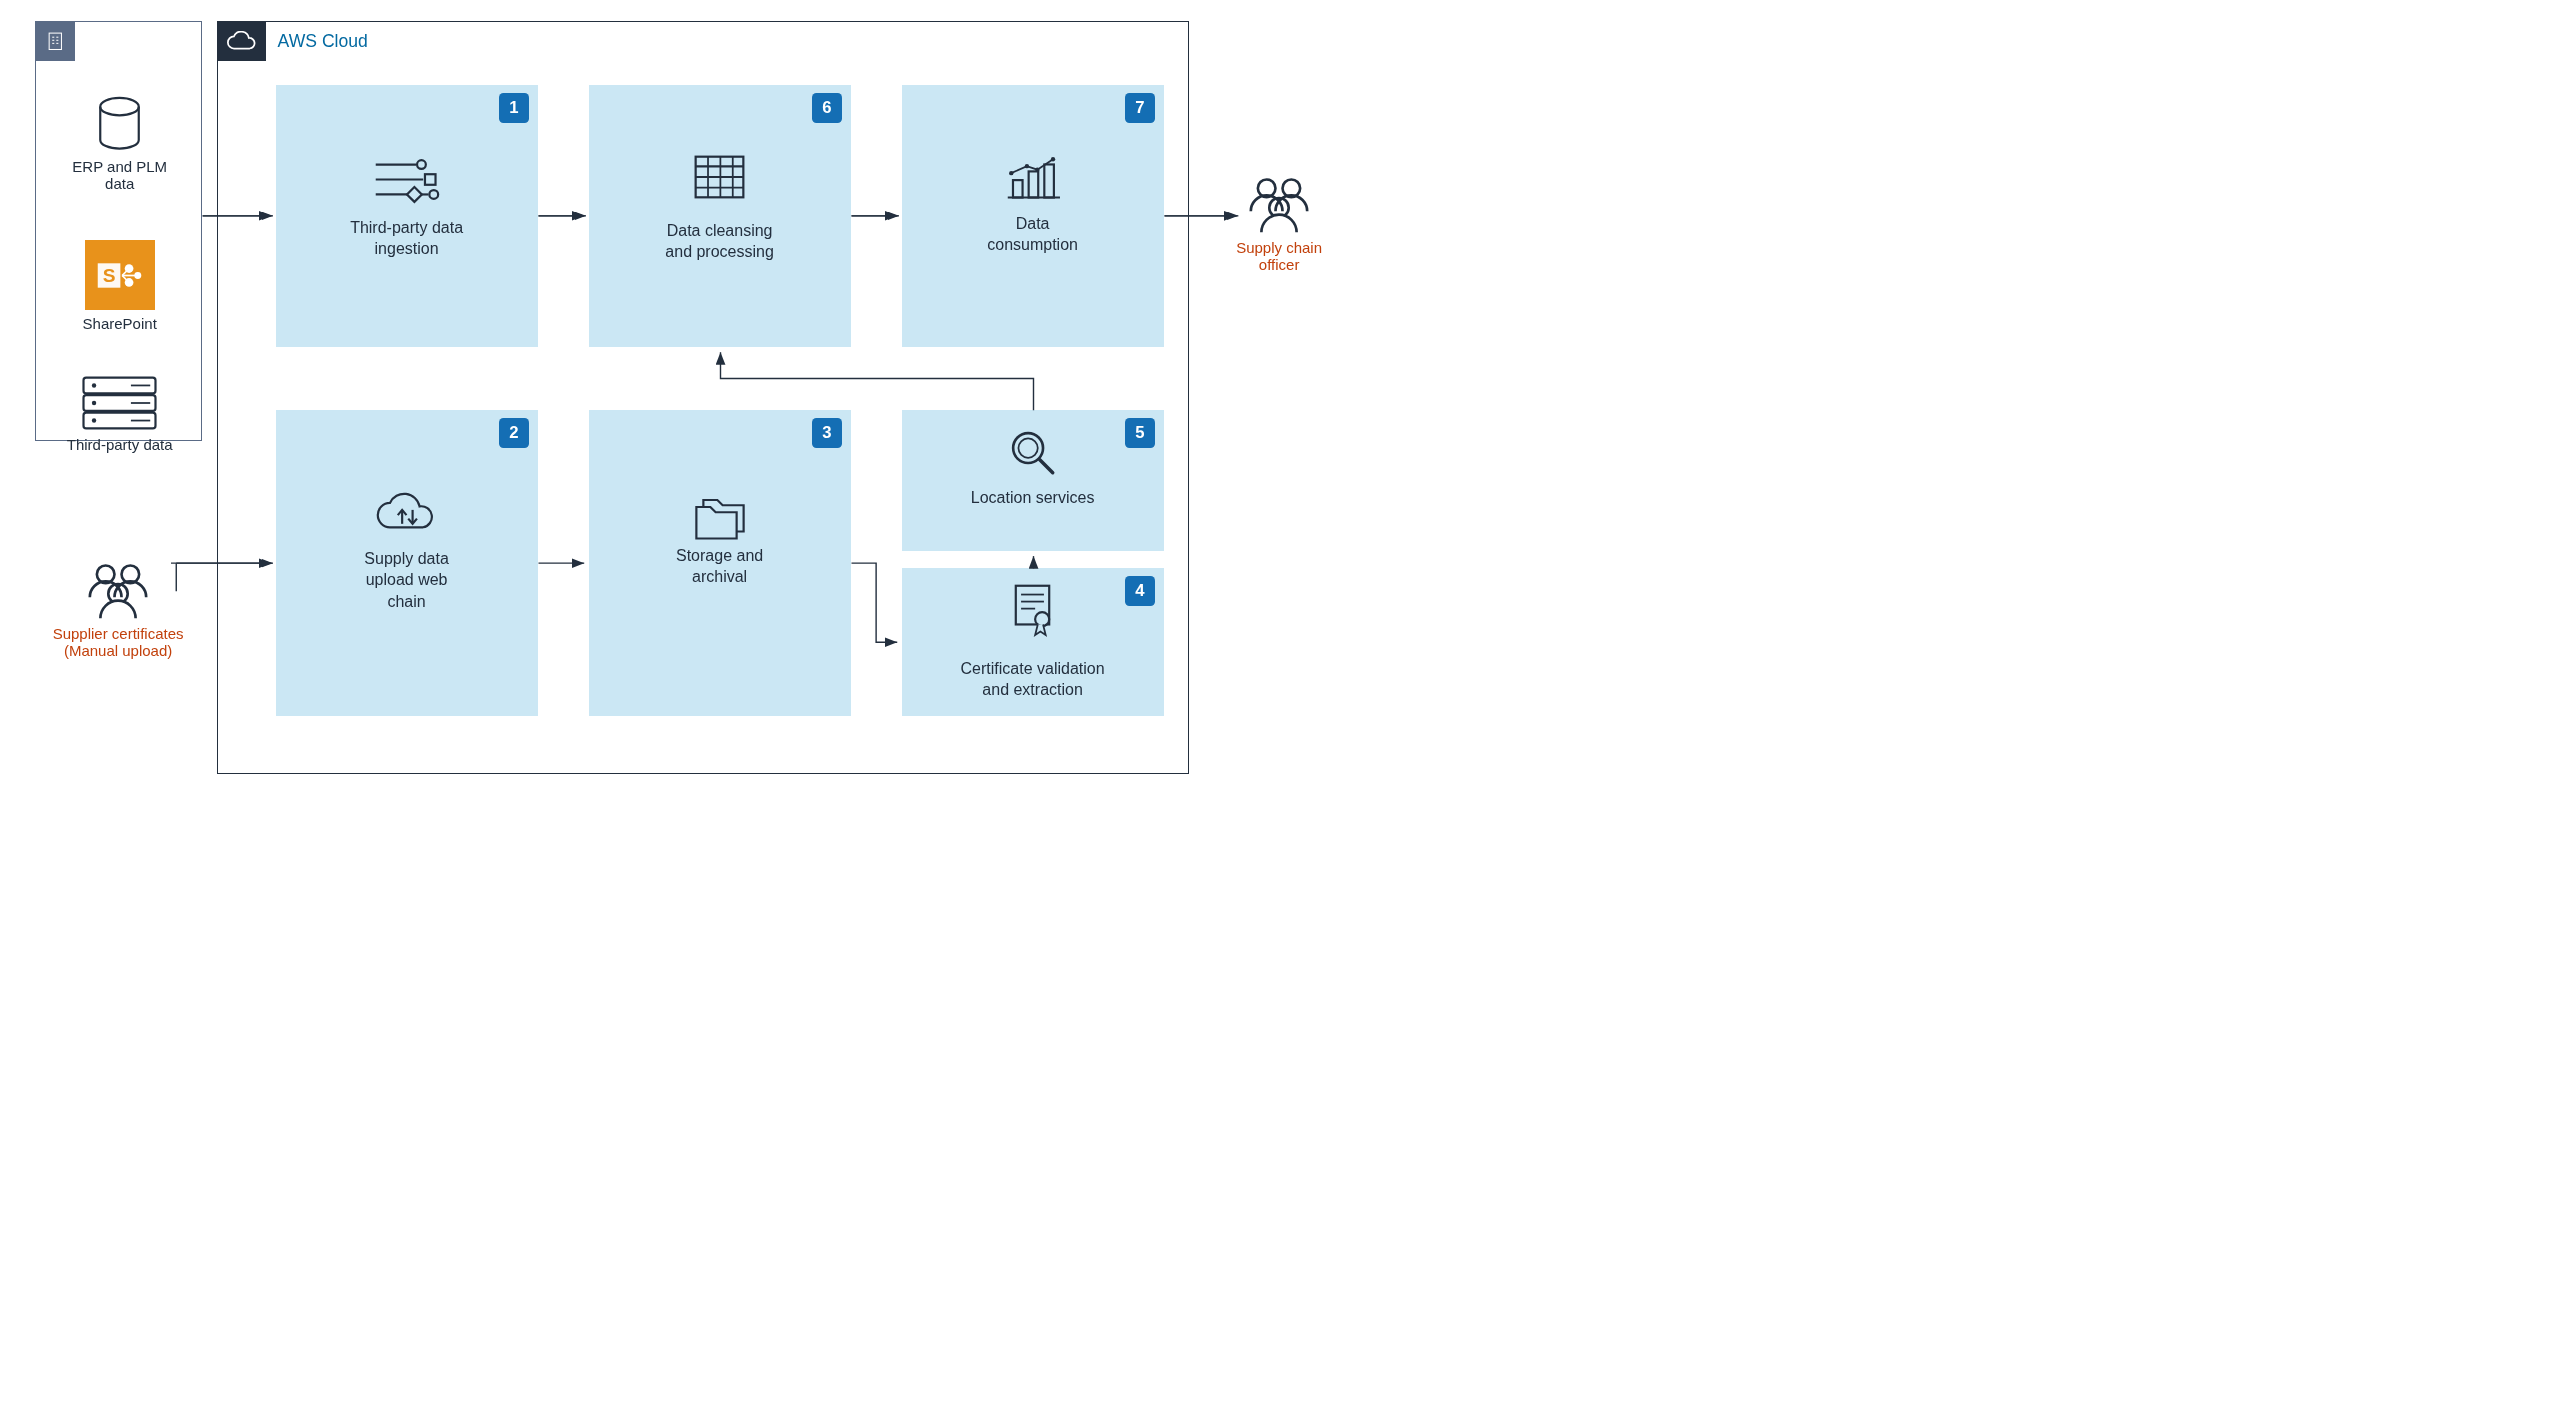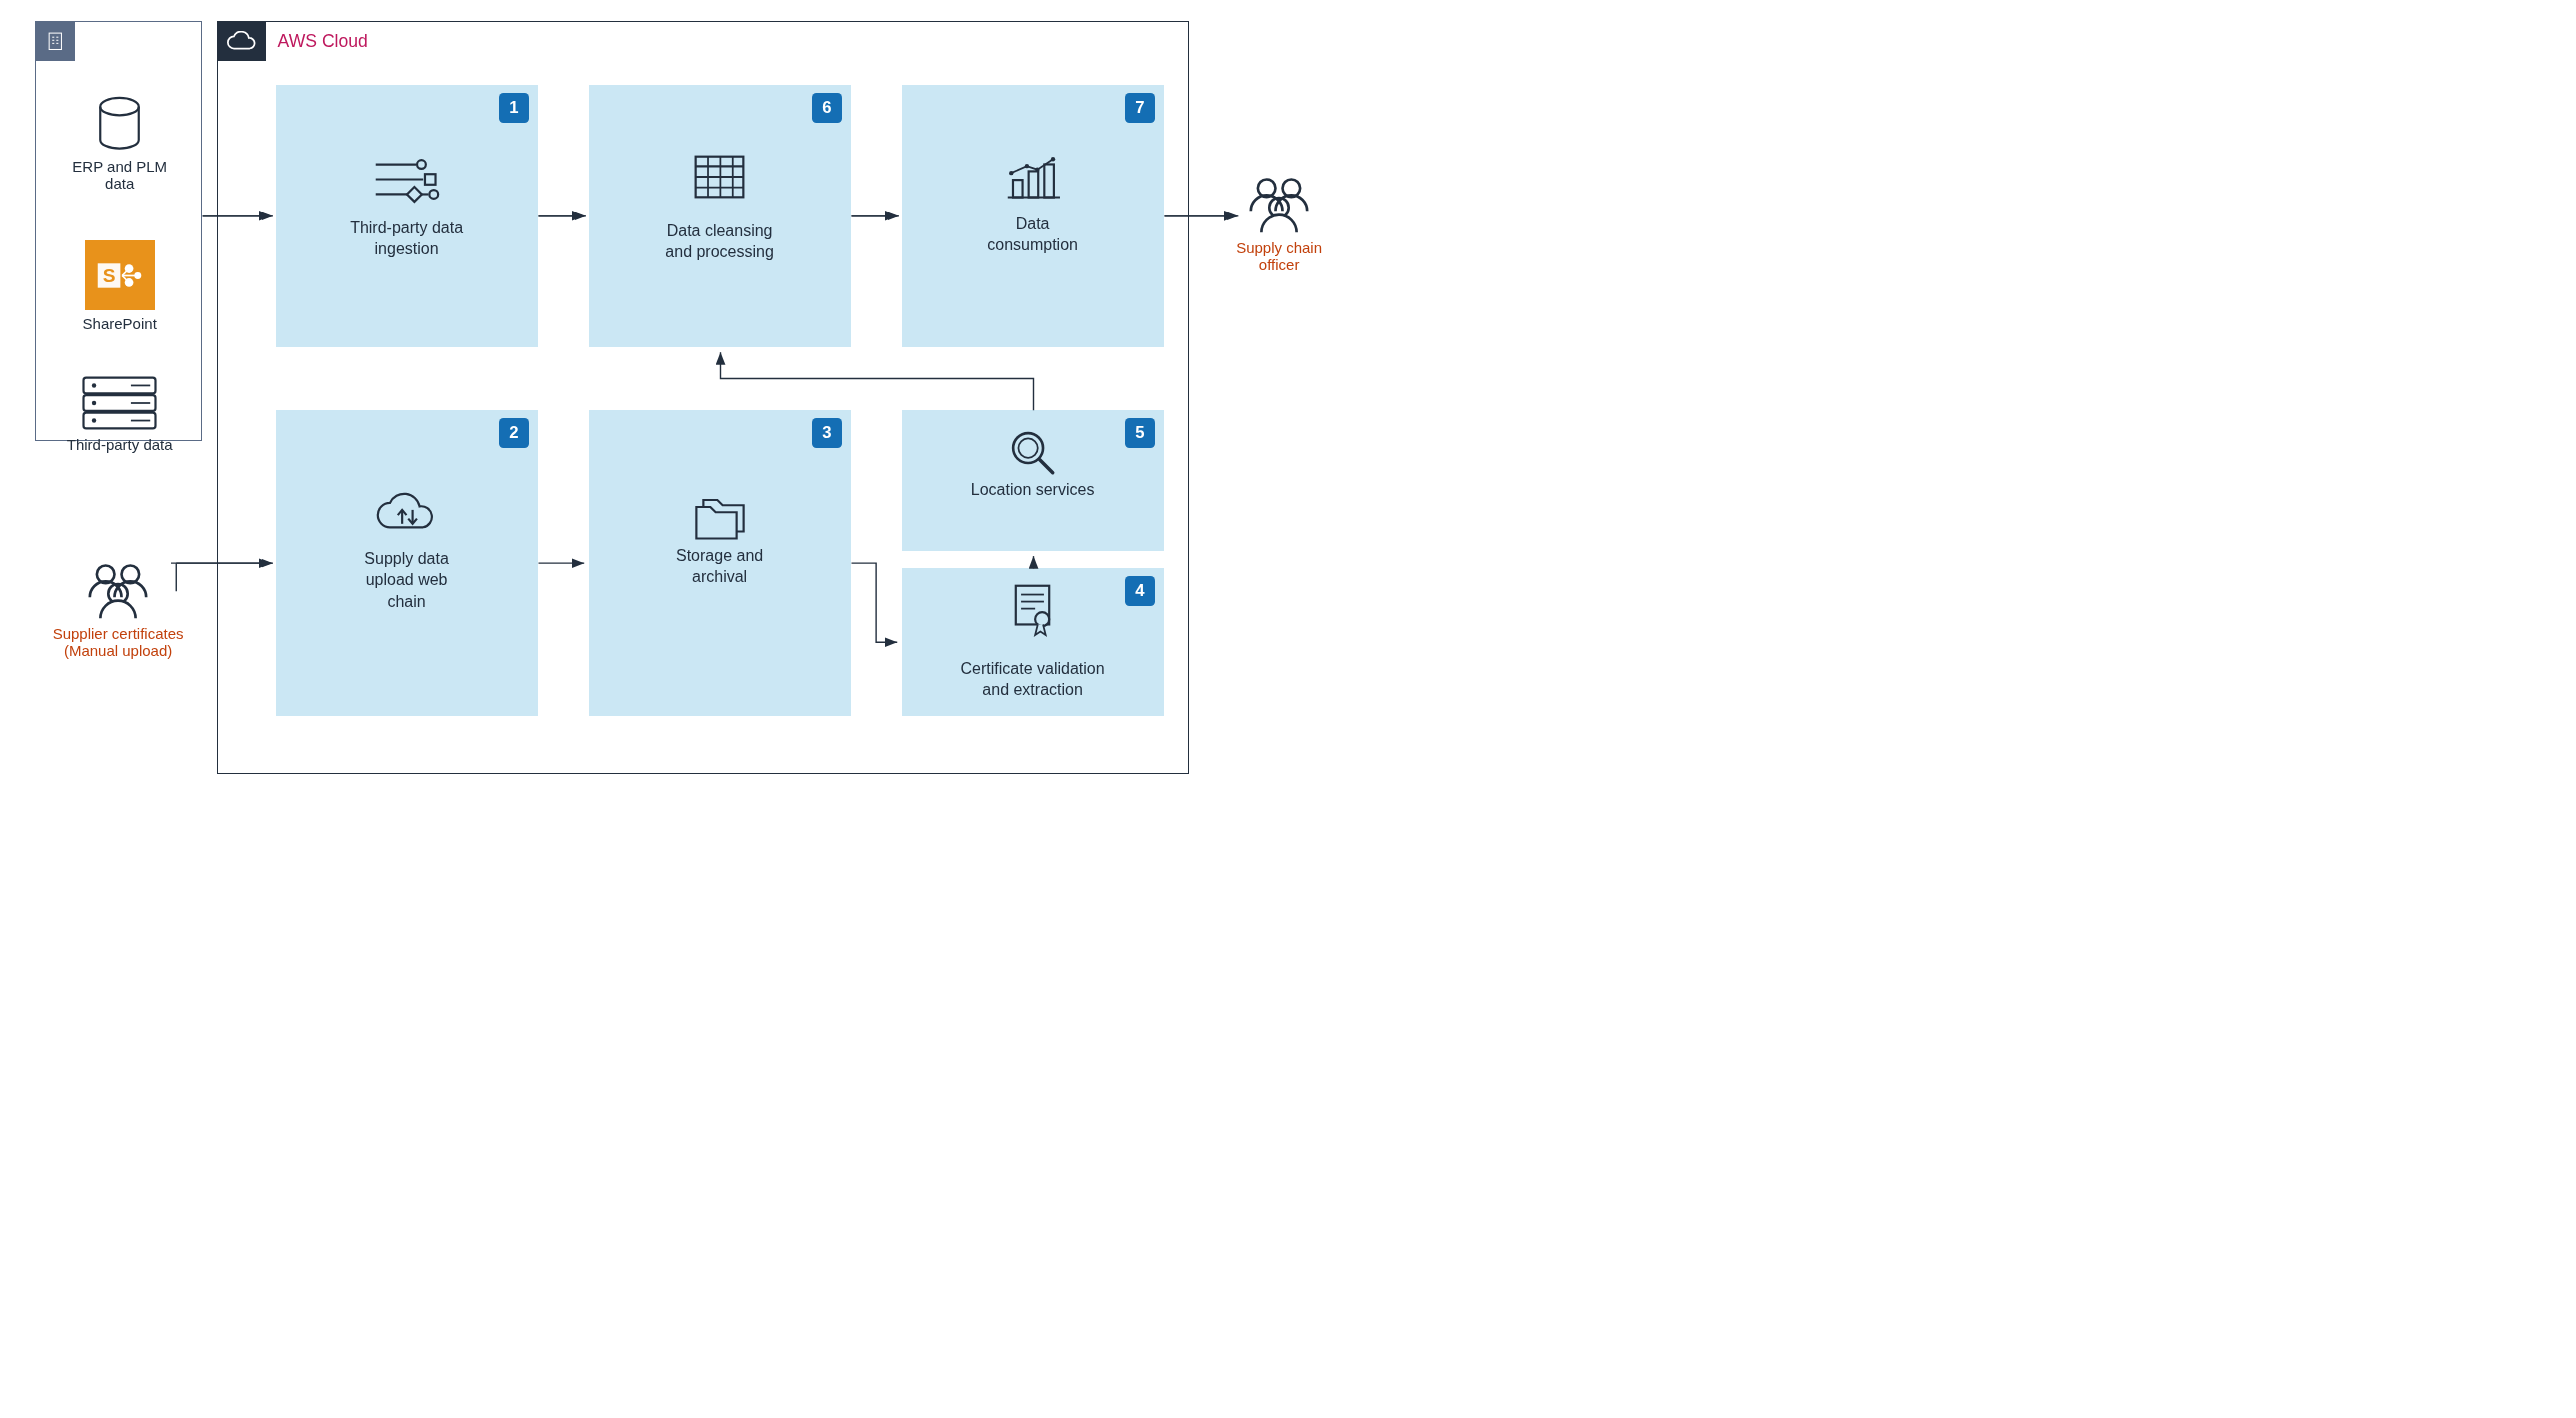--- a/index.html
+++ b/index.html
@@ -41,21 +41,21 @@
     position: absolute;
     left: -0.9px; top: -0.9px;
     width: 49px; height: 40px;
     background: #232f3e;
     display:flex; align-items:center; justify-content:center;
   }
   .aws-title {
     position: absolute;
     left: 60px; top: 8.8px;
     font-size: 17.6px;
-    color: #be185d;
+    color: #0369a1;
   }
   .onprem-item {
     position: absolute;
     width: 167px;
     text-align: center;
     font-size: 15px;
     color: #232f3e;
   }
   .onprem-item .icon-holder {
     display: flex;
@@ -299,21 +299,21 @@
 
   <div class="step-box" style="left:884px; top:392px; width:262px; height:141px;">
     <div class="badge">5</div>
     <div class="box-icon" style="margin-top:17.6px;">
       <svg width="51" height="51" viewBox="0 0 58 58">
         <circle cx="24" cy="24" r="17" fill="none" stroke="#232f3e" stroke-width="3"></circle>
         <circle cx="24" cy="24" r="11" fill="none" stroke="#232f3e" stroke-width="2"></circle>
         <line x1="37" y1="37" x2="52" y2="52" stroke="#232f3e" stroke-width="4" stroke-linecap="round"></line>
       </svg>
     </div>
-    <div class="box-label" style="margin-top:1px;">
+    <div class="box-label" style="margin-top:9px;">
       <span>Location services</span>
     </div>
   </div>
 
   <div class="step-box" style="left:884px; top:550px; width:262px; height:148px;">
     <div class="badge">4</div>
     <div class="box-icon" style="margin-top:14px;">
       <svg width="51" height="55" viewBox="0 0 58 62">
         <rect x="10" y="4" width="38" height="44" fill="none" stroke="#232f3e" stroke-width="2.5"></rect>
         <line x1="16" y1="14" x2="42" y2="14" stroke="#232f3e" stroke-width="2"></line>

